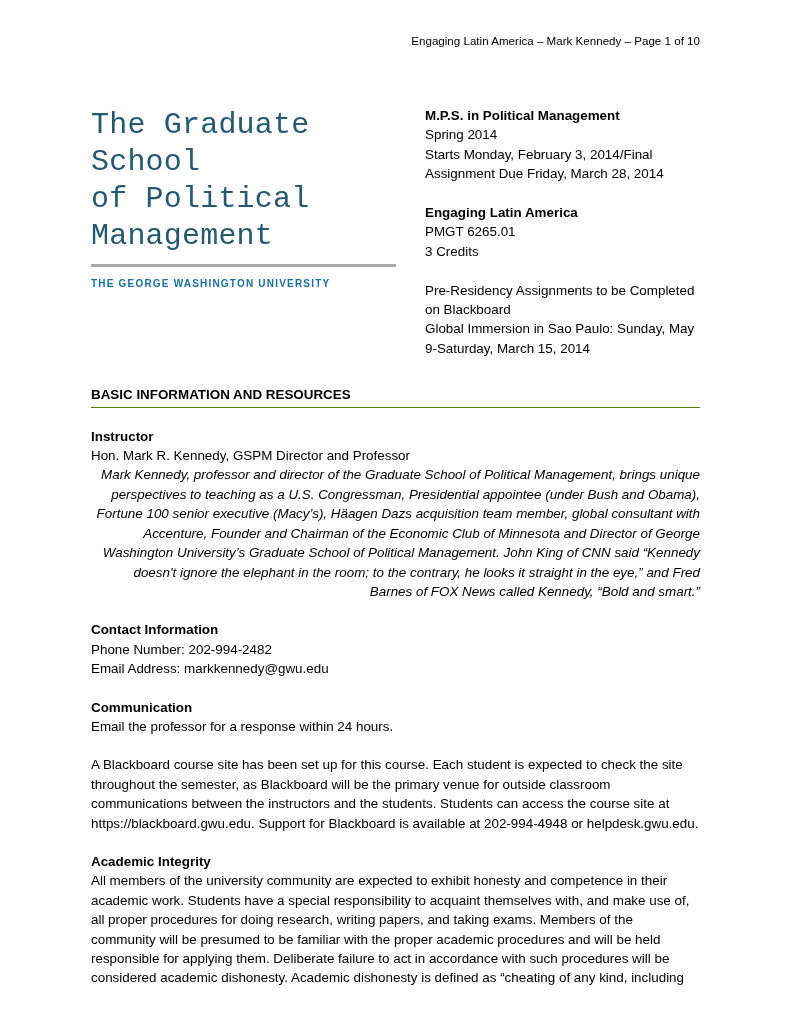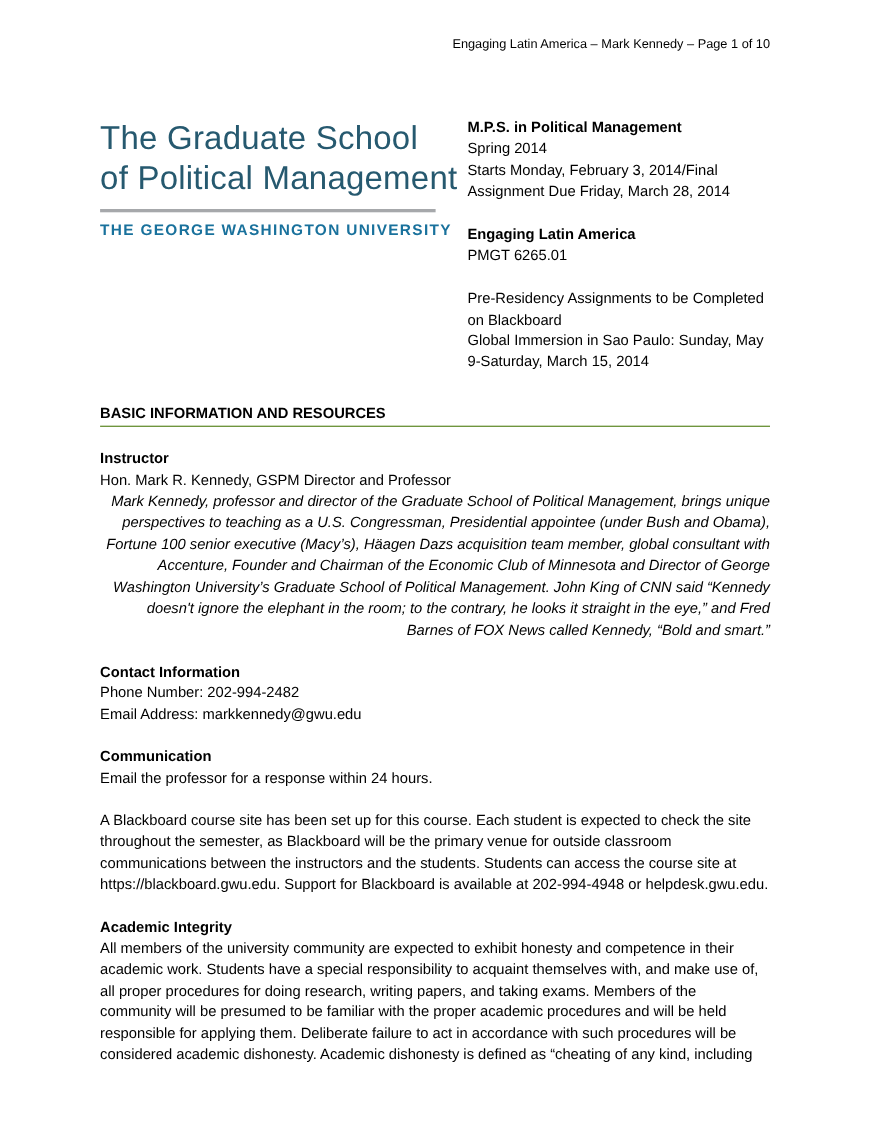--- a/index.html
+++ b/index.html
@@ -23,34 +23,34 @@
     line-height: 14px;
     color: #000000;
   }
   .top-section {
     display: flex;
     align-items: flex-start;
     margin-top: 56px;
   }
   .logo-block { flex: 0 0 334px; width: 334px; padding-top: 3px; }
   .logo-serif {
-    font-family: Liberation Sans, sans-serif;
+    font-family: Liberation Mono, monospace;
     font-size: 30px;
     line-height: 37px;
     color: #26596F;
     letter-spacing: 0.2px;
   }
   .logo-rule {
     width: 305px;
     height: 3px;
     background: #a6a8ab;
     margin: 9px 0 7px 0;
   }
   .logo-gwu {
-    font-size: 14px;
+    font-size: 10px;
     font-weight: bold;
     letter-spacing: 1.2px;
     color: #19719C;
     white-space: nowrap;
   }
   .course-info { flex: 1 1 auto; padding-top: 2px; }
   .course-info .line { min-height: 19.4px; }
   .gap { height: 19.4px; }
   .bold { font-weight: bold; }
   .italic { font-style: italic; text-align: right; }
@@ -80,20 +80,21 @@
     </div>
 
     <div class="course-info">
       <div class="line bold">M.P.S. in Political Management</div>
       <div class="line">Spring 2014</div>
       <div class="line">Starts Monday, February 3, 2014/Final</div>
       <div class="line">Assignment Due Friday, March 28, 2014</div>
       <div class="gap"></div>
       <div class="line bold">Engaging Latin America</div>
       <div class="line">PMGT 6265.01</div>
+      <div class="line">3 Credits</div>
       <div class="gap"></div>
       <div class="line">Pre-Residency Assignments to be Completed</div>
       <div class="line">on Blackboard</div>
       <div class="line">Global Immersion in Sao Paulo: Sunday, May</div>
       <div class="line">9-Saturday, March 15, 2014</div>
     </div>
 
   </div>
 
   <div class="main-heading">BASIC INFORMATION AND RESOURCES</div>

